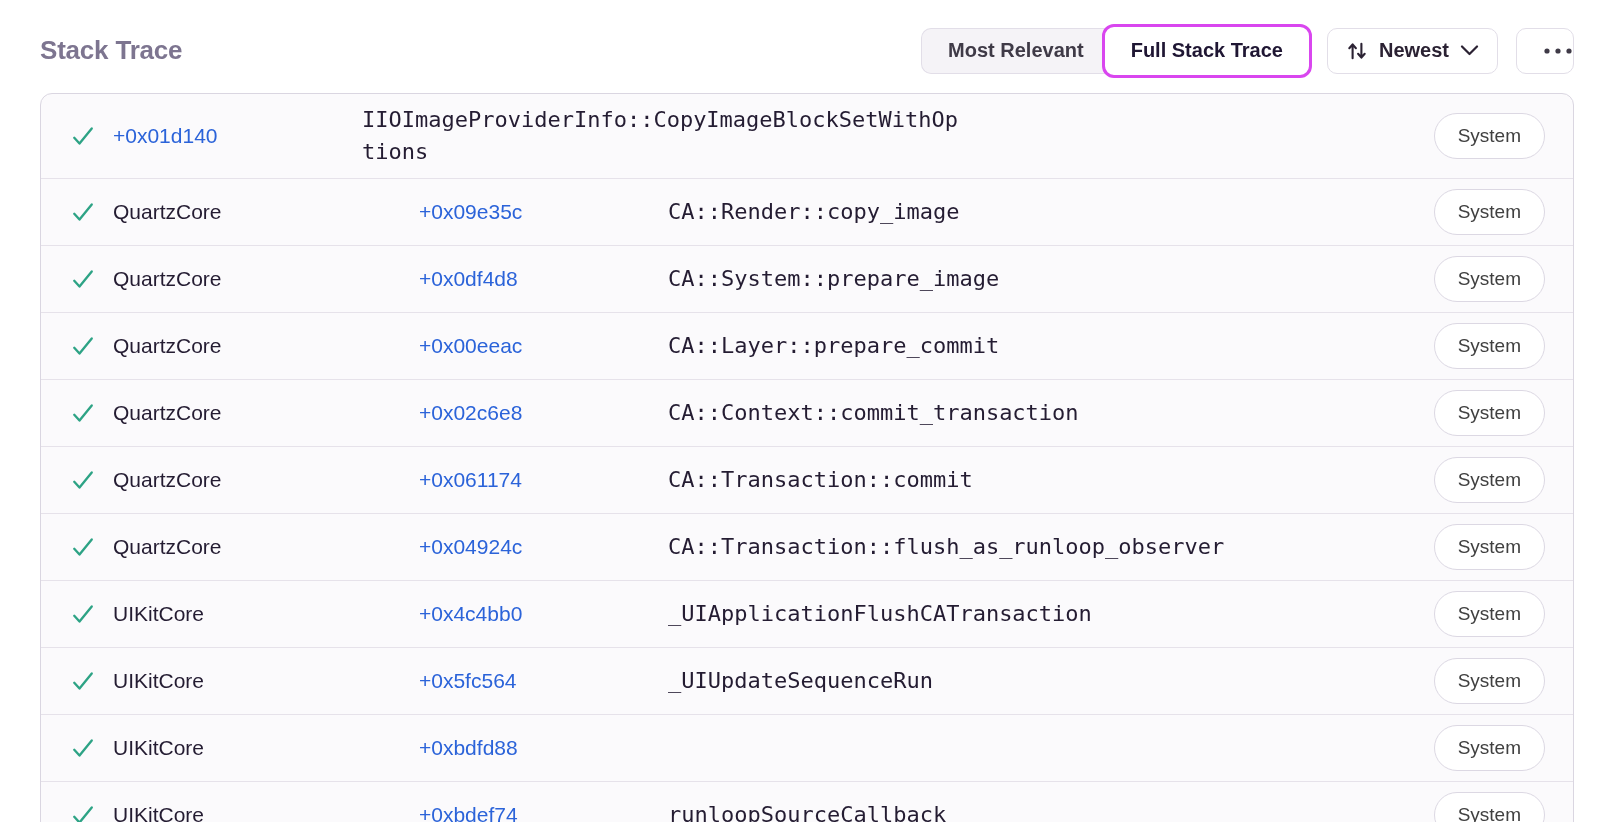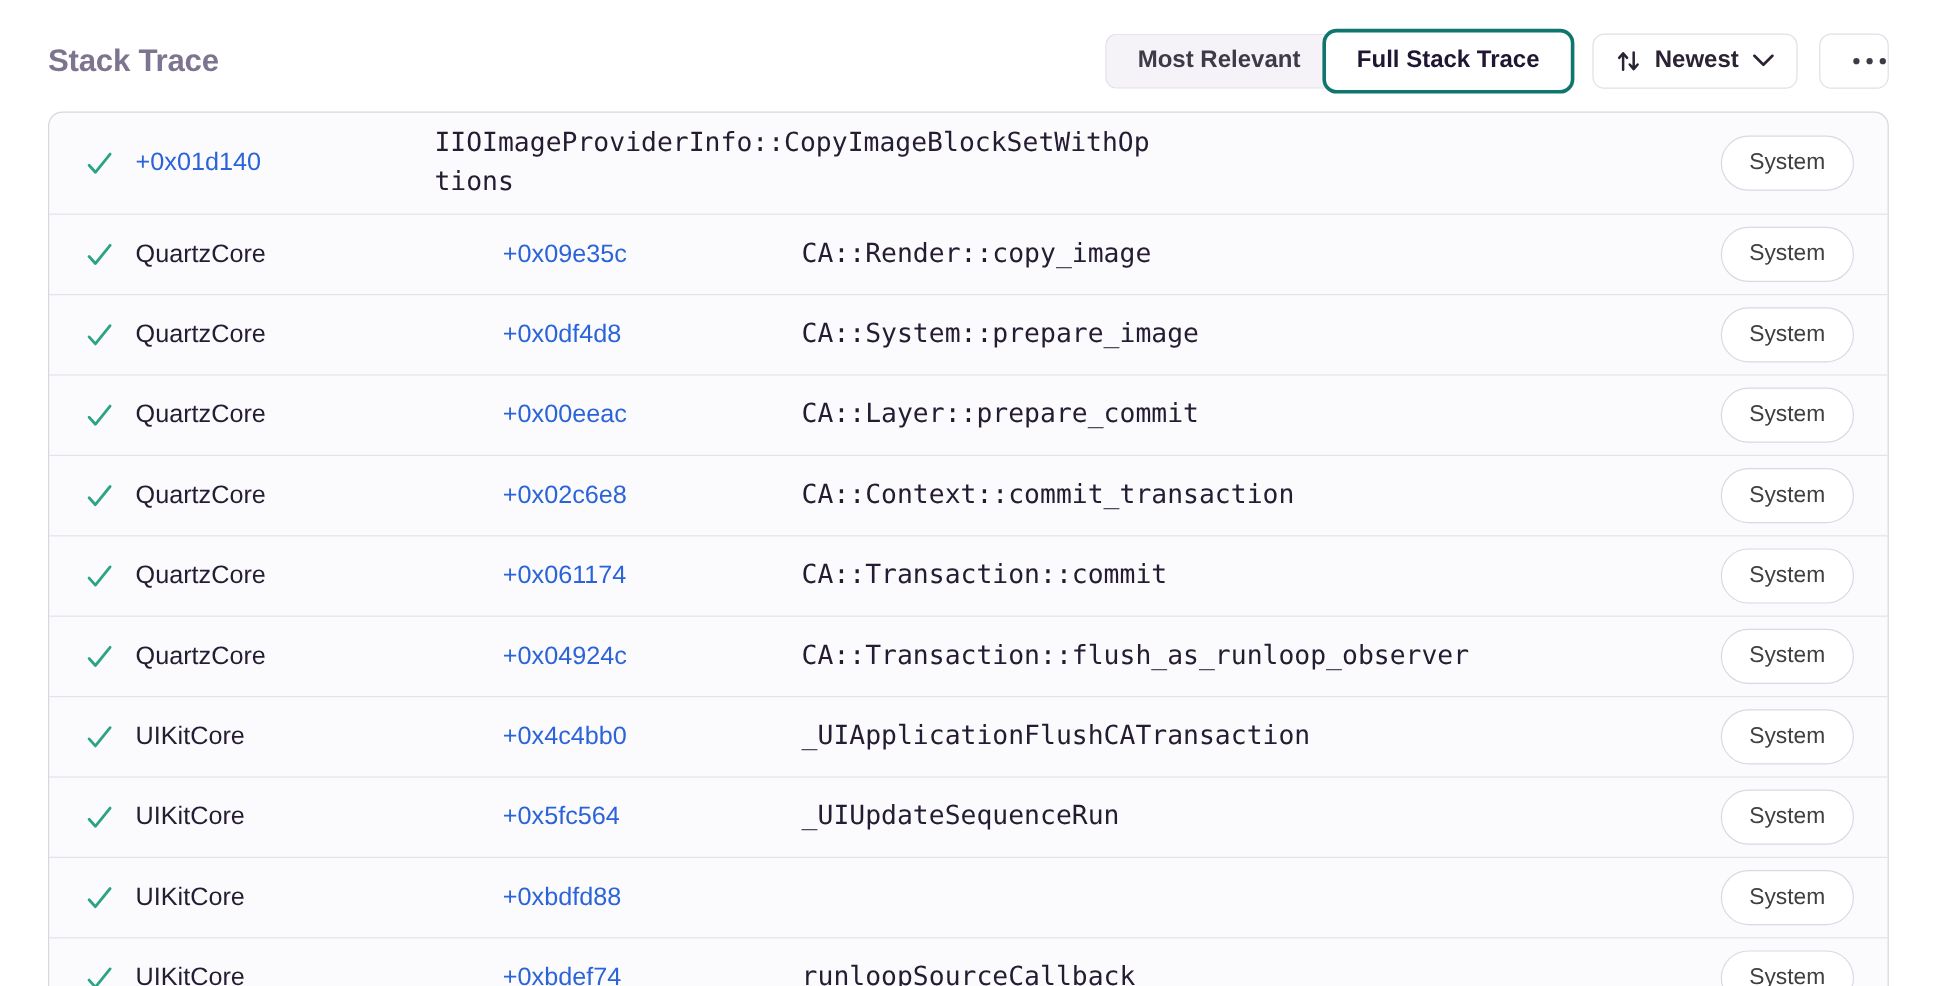--- a/index.html
+++ b/index.html
@@ -19,21 +19,21 @@
   .seg-group { display: flex; align-items: center; }
   .seg-inactive {
     height: 46px; padding: 0 28px 0 26px; display: flex; align-items: center;
     background: #F5F3F7; border: 1px solid #E2DEE8; border-right: none;
     border-radius: 10px 0 0 10px;
     font-size: 20px; font-weight: 600; color: #3F3A47; cursor: pointer;
     font-family: "Liberation Sans", sans-serif;
   }
   .seg-active {
     height: 54px; padding: 0 26px; display: flex; align-items: center;
-    background: #ffffff; border: 3px solid #0f766e; border-radius: 12px;
+    background: #ffffff; border: 3px solid #d946ef; border-radius: 12px;
     margin-left: -10px; position: relative; z-index: 2;
     font-size: 20px; font-weight: 700; color: #1F1633; cursor: pointer;
     font-family: "Liberation Sans", sans-serif;
   }
 
   .btn {
     height: 46px; background: #ffffff; border: 1px solid #E2DEE8; border-radius: 10px;
     display: flex; align-items: center; justify-content: flex-end; cursor: pointer;
     font-family: "Liberation Sans", sans-serif;
   }

